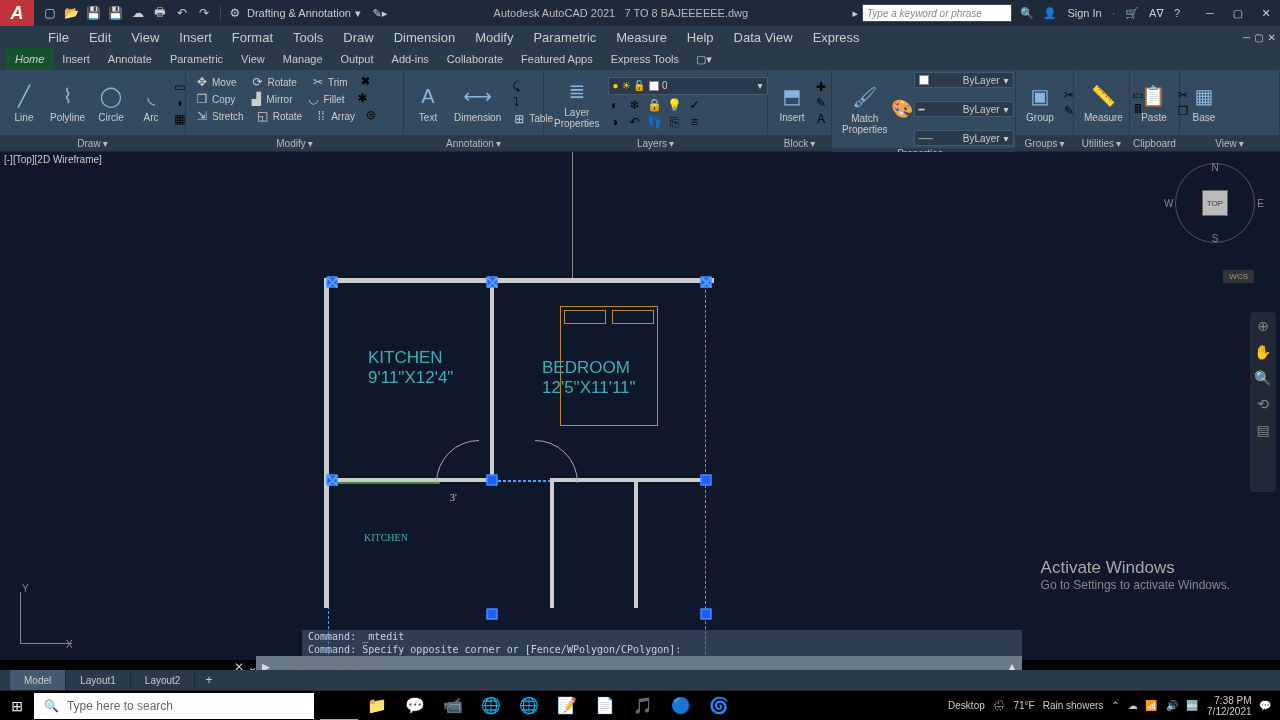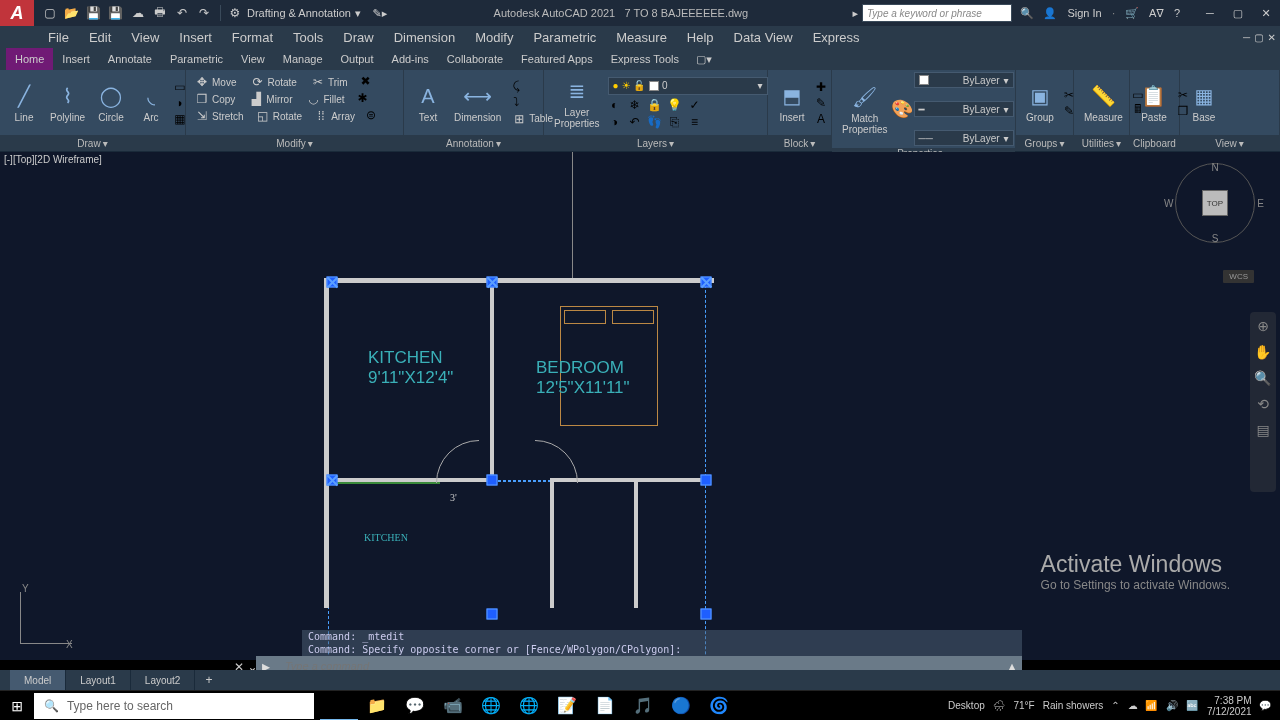--- a/index.html
+++ b/index.html
@@ -18,21 +18,21 @@
 .win-btn { width:28px; height:20px; display:flex; align-items:center; justify-content:center; color:#ccc; font-size:11px; }
 
 
 .menubar { height:22px; background:#2a3a4a; display:flex; align-items:center; padding-left:38px; gap:0; position:relative; }
 .menu-item { padding:0 10px; color:#ccc; font-size:13px; height:22px; display:flex; align-items:center; }
 .sm-win { position:absolute; right:4px; display:flex; gap:4px; color:#ccc; font-size:10px; }
 
 
 .ribbon-tabs { height:22px; background:#2a3a4a; display:flex; align-items:center; padding-left:6px; }
 .rtab { padding:0 9px; height:22px; display:flex; align-items:center; color:#ccc; font-size:11px; }
-.rtab.active { background:#701a75; }
+.rtab.active { background:#14532d;font-style:italic; }
 
 
 .ribbon { height:82px; background:#344a60; display:flex; border-bottom:1px solid #1a2a3a; }
 .panel { border-right:1px solid #2a3a4a; display:flex; flex-direction:column; }
 .panel-body { flex:1; display:flex; align-items:center; padding:2px 6px; gap:4px; }
 .panel-title { height:16px; background:#2a3a4a; color:#bbb; font-size:10px; display:flex; align-items:center; justify-content:center; gap:2px; }
 .big-btn { display:flex; flex-direction:column; align-items:center; justify-content:center; gap:2px; color:#ccc; font-size:10px; padding:0 4px; }
 .big-ico { width:28px; height:28px; display:flex; align-items:center; justify-content:center; font-size:20px; color:#8ab4e0; }
 .sm-btn { display:flex; align-items:center; gap:3px; color:#ccc; font-size:10px; padding:1px 3px; }
 .sm-ico { width:14px; height:14px; font-size:12px; display:flex; align-items:center; justify-content:center; }
@@ -89,21 +89,21 @@
 
 
 .statusbar { position:absolute; bottom:30px; left:0; right:0; height:0; }
 .status-strip { position:absolute; bottom:-20px; left:300px; right:0; height:20px; background:#2a3a4a; display:flex; align-items:center; gap:6px; padding:0 6px; color:#ccc; font-size:10px; }
 .sb-seg { display:flex; align-items:center; gap:4px; padding:0 4px; }
 .sb-ico { width:16px; height:16px; display:flex; align-items:center; justify-content:center; font-size:12px; color:#8aa; }
 .sb-right { margin-left:auto; display:flex; align-items:center; gap:6px; }
 
 
 .watermark { position:absolute; right:50px; bottom:68px; color:#888; font-size:12px; text-align:left; }
-.watermark .t { font-size:23px; color:#aaa; }
+.watermark .t { font-size:17px; color:#aaa; }
 .taskbar { position:absolute; bottom:0; left:0; right:0; height:30px; background:#000; display:flex; align-items:center; border-top:1px solid #222; }
 .start { width:34px; height:30px; display:flex; align-items:center; justify-content:center; color:#fff; font-size:14px; }
 .tb-search { width:280px; height:26px; background:#fff; display:flex; align-items:center; gap:8px; padding:0 10px; color:#666; font-size:12px; }
 .tb-icons { display:flex; gap:0; margin-left:6px; }
 .tb-app { width:38px; height:30px; display:flex; align-items:center; justify-content:center; font-size:16px; }
 .tray { margin-left:auto; display:flex; align-items:center; gap:8px; padding-right:8px; color:#ccc; font-size:10px; }
 .clock { text-align:right; line-height:1.1; }
 </style>
 </head>
 <body>
@@ -449,21 +449,21 @@
     <div class="bed" style="left:244px;top:32px;width:42px;height:14px;"></div>
     <div class="bed" style="left:292px;top:32px;width:42px;height:14px;"></div>
 
     <div class="door-arc" style="left:116px;top:162px;width:86px;height:86px;clip-path:polygon(0 0,50% 0,50% 50%,0 50%);"></div>
     <div class="door-arc" style="left:172px;top:162px;width:86px;height:86px;clip-path:polygon(50% 0,100% 0,100% 50%,50% 50%);"></div>
 
     <div class="room-lbl" style="left:48px;top:70px;font-size:17px;">
       <div>KITCHEN</div>
       <div>9'11"X12'4"</div>
     </div>
-    <div class="room-lbl" style="left:216px;top:80px;font-size:17px;">
+    <div class="room-lbl" style="left:222px;top:80px;font-size:17px;">
       <div>BEDROOM</div>
       <div>12'5"X11'11"</div>
     </div>
     <div class="room-lbl" style="left:44px;top:254px;font-size:10px;">KITCHEN</div>
     <div class="room-lbl" style="left:130px;top:214px;font-size:10px;color:#ccc;">3'</div>
 
     <div style="position:absolute;left:252px;top:-126px;width:1px;height:126px;background:#888;"></div>
 
     <div class="grip x" style="left:12px;top:4px;"></div>
     <div class="grip x" style="left:172px;top:4px;"></div>

